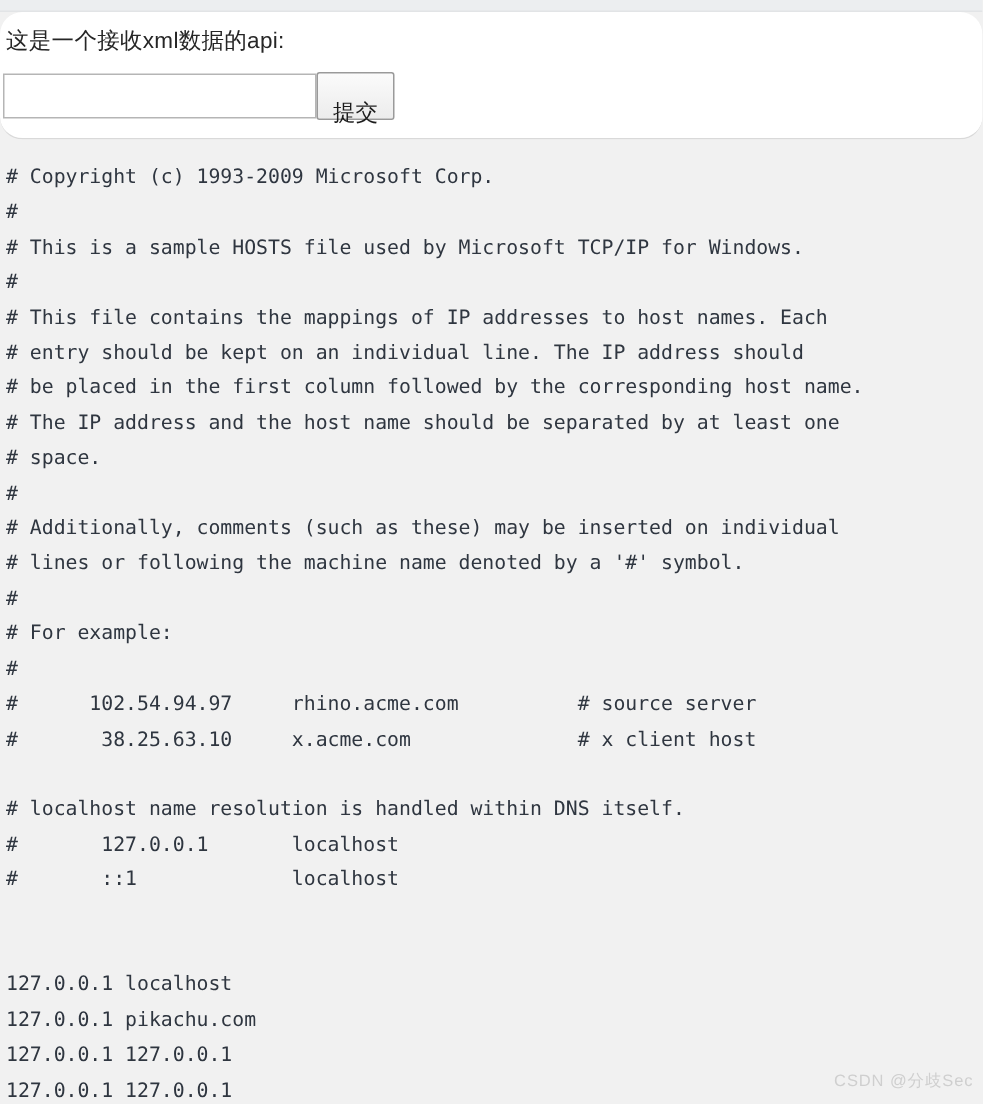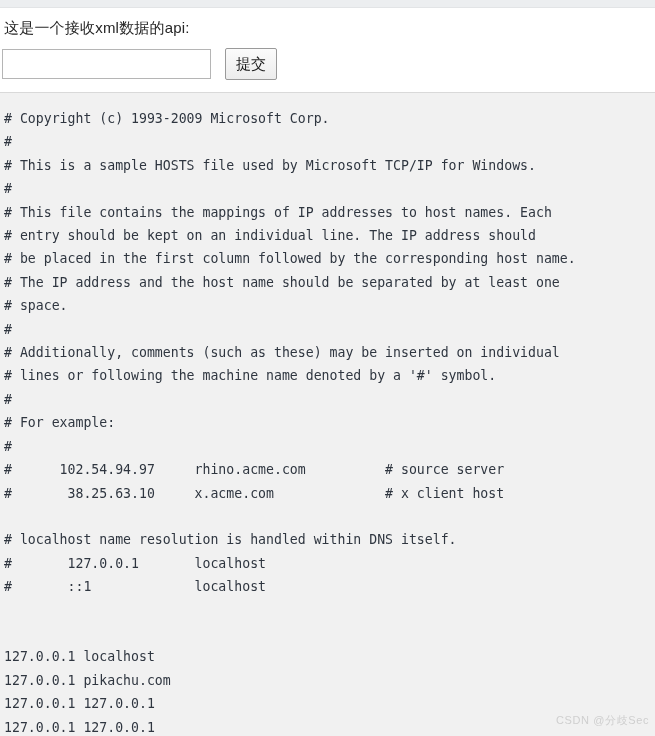--- a/index.html
+++ b/index.html
@@ -24,20 +24,21 @@
     width: 100%;
   }
 
   
   .form-panel {
     background: #ffffff;
     padding: 0;
     border-bottom: 1px solid #d9d9d9;
     height: 85px;
     box-sizing: border-box;
+    border-radius: 15px;
   }
 
   .form-title {
     font-family: "Liberation Sans", sans-serif;
     font-size: 15px;
     color: #262626;
     padding: 10px 0 0 4px;
     line-height: 20px;
     letter-spacing: 0.2px;
   }
@@ -56,25 +57,24 @@
     background: #ffffff;
     font-family: "Liberation Sans", sans-serif;
     font-size: 13px;
     color: #202020;
     padding: 2px 4px;
     outline: none;
     margin-left: 2px;
   }
 
   .submit-btn {
-    margin-left: 14px;
     height: 32px;
     min-width: 50px;
     box-sizing: border-box;
-    padding: 0 10px;
+    padding: 12px 10px;
     border: 1px solid #9a9a9a;
     border-radius: 2px;
     background: linear-gradient(#fbfbfb, #ececec);
     font-family: "Liberation Sans", sans-serif;
     font-size: 15px;
     color: #1c1c1c;
     cursor: pointer;
     line-height: 30px;
   }
 

